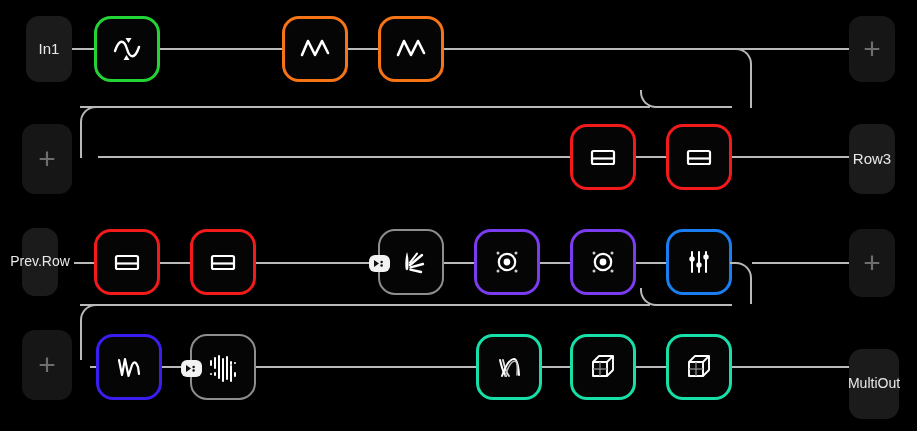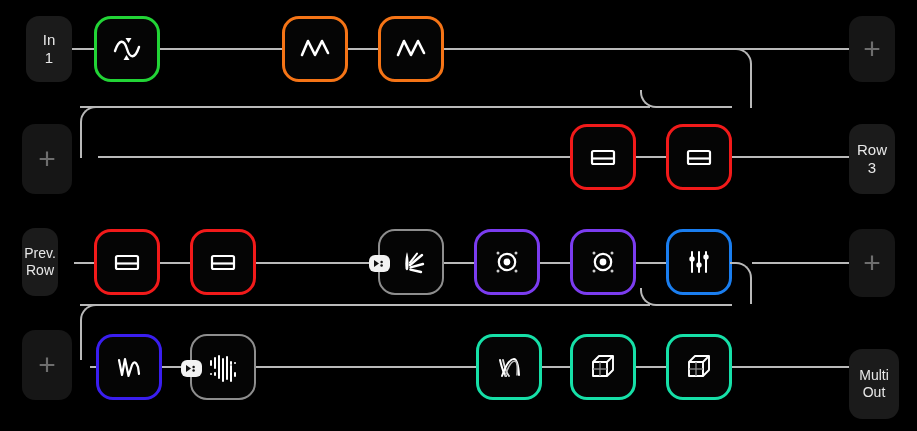--- a/index.html
+++ b/index.html
@@ -10,21 +10,21 @@
     overflow: hidden;
   }
   #rack { position: relative; width: 917px; height: 431px; background: #000; }
 
   
   .pill {
     position: absolute;
     background: #1b1b1b;
     border-radius: 13px;
     color: #e8e8e8;
-    display: flex; flex-direction: column;
+    display: flex; flex-direction: row;
     align-items: center; justify-content: center;
     line-height: 1.22;
     text-align: center;
     font-size: 15px;
     user-select: none;
   }
   .pill.add { color: #6e6e6e; font-size: 30px; font-weight: 300; background: #161616; }
   .pill .l1, .pill .l2 { display: block; white-space: nowrap; }
 
   

